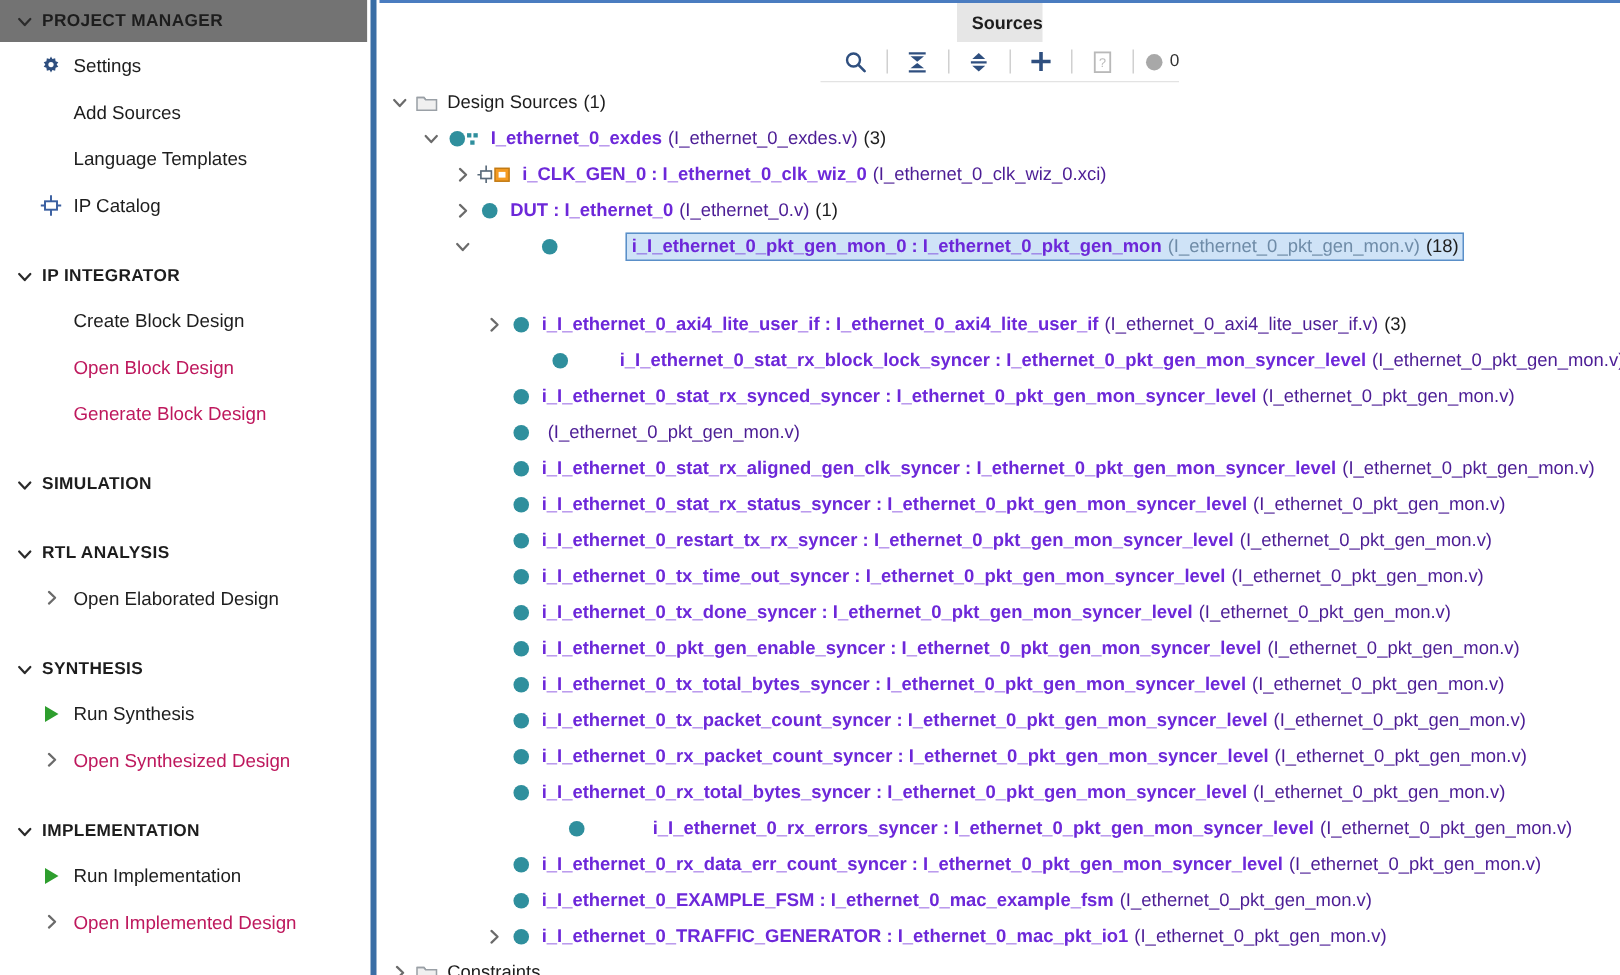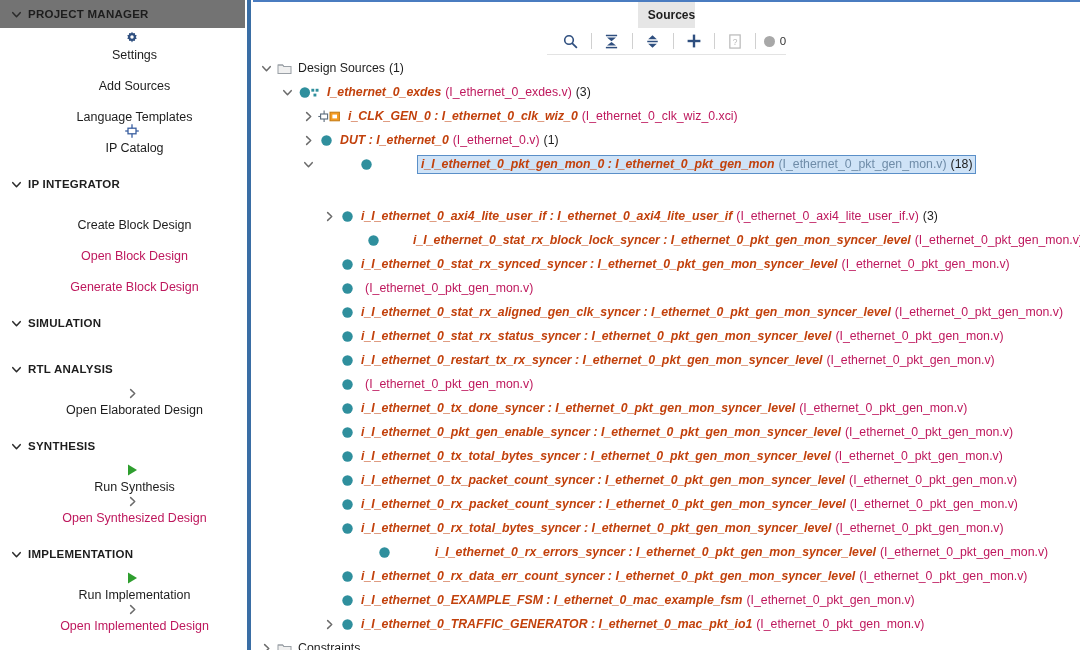--- a/index.html
+++ b/index.html
@@ -51,21 +51,20 @@
     margin-right: 4px;
   }
   .chev svg { display: block; }
   .nav-item {
     height: 31px;
     display: flex;
     align-items: center;
     padding-left: 24px;
     font-size: 12.5px;
     cursor: default;
-    flex-direction: column;
   }
   .nav-item .ico {
     width: 20px; height: 18px;
     flex: 0 0 20px;
     display: inline-flex;
     align-items: center; justify-content: center;
     margin-right: 5px;
   }
   .nav-item .ico.blank { }
   .nav-item .lbl { white-space: nowrap; }
@@ -172,23 +171,23 @@
   .twisty.empty { visibility: hidden; }
   .nodeicon {
     width: 18px; height: 16px;
     flex: 0 0 18px;
     display: inline-flex;
     align-items: center; justify-content: center;
     margin-right: 5px;
   }
   .nodeicon.wide { width: 26px; flex: 0 0 26px; }
   .rowtext { display: inline-flex; align-items: baseline; }
-  .t-bold { font-weight: bold; color: #c2410c; font-style: italic; }
+  .t-bold { font-weight: bold; color: #6d28d9; }
   .t-norm { color: #1d1d1d; }
-  .t-gray { color: #be185d; margin-left: 4px; }
+  .t-gray { color: #4c1d95; margin-left: 4px; }
   .t-cnt  { color: #1d1d1d; margin-left: 4px; }
   .sel-box {
     background: #cfe3f7;
     border: 1px solid #5a8fc8;
     padding: 0px 3px 1px 3px;
     margin-left: -3px;
     line-height: 16px;
     display: inline-flex;
     align-items: baseline;
   }
@@ -571,20 +570,21 @@
           </span>
         </div>
         <div class="row" style="padding-left: 71px;">
           <span class="twisty empty"></span>
           <span class="nodeicon">
             <svg width="13" height="13" viewBox="0 0 14 14">
               <circle cx="7" cy="7" r="5.6" fill="#2f8f9d"></circle>
             </svg>
           </span>
           <span class="rowtext">
+            <span class="t-bold">i_I_ethernet_0_tx_time_out_syncer : I_ethernet_0_pkt_gen_mon_syncer_level</span>
             <span class="t-gray">(I_ethernet_0_pkt_gen_mon.v)</span>
           </span>
         </div>
         <div class="row" style="padding-left: 71px;">
           <span class="twisty empty"></span>
           <span class="nodeicon">
             <svg width="13" height="13" viewBox="0 0 14 14">
               <circle cx="7" cy="7" r="5.6" fill="#2f8f9d"></circle>
             </svg>
           </span>

